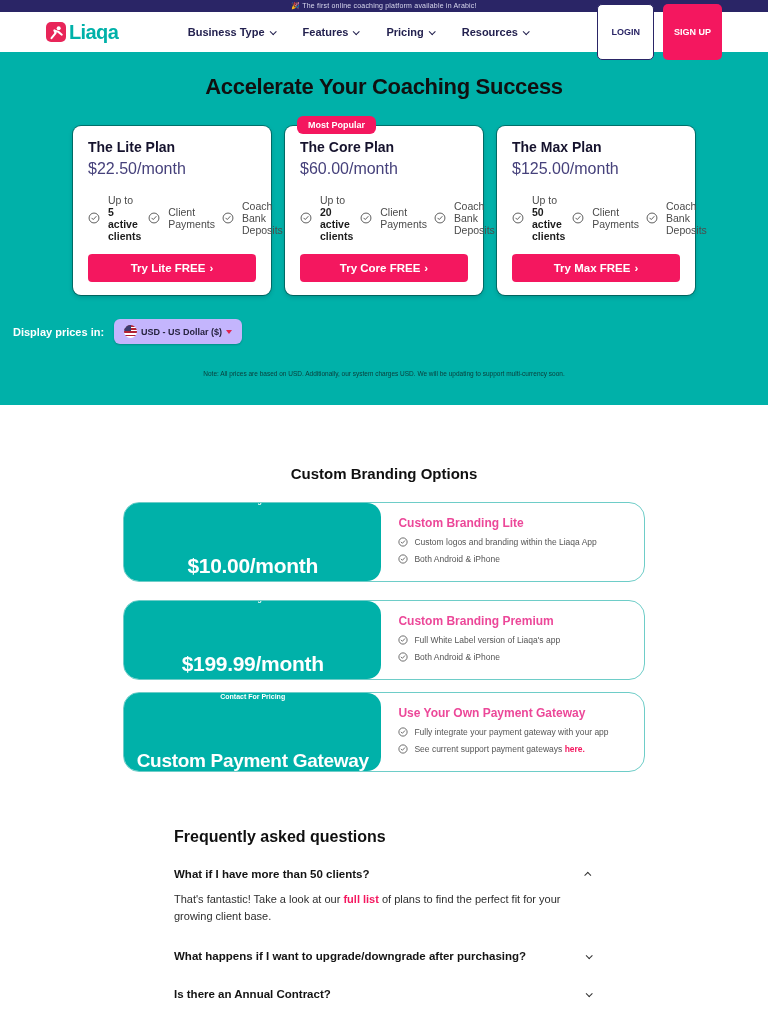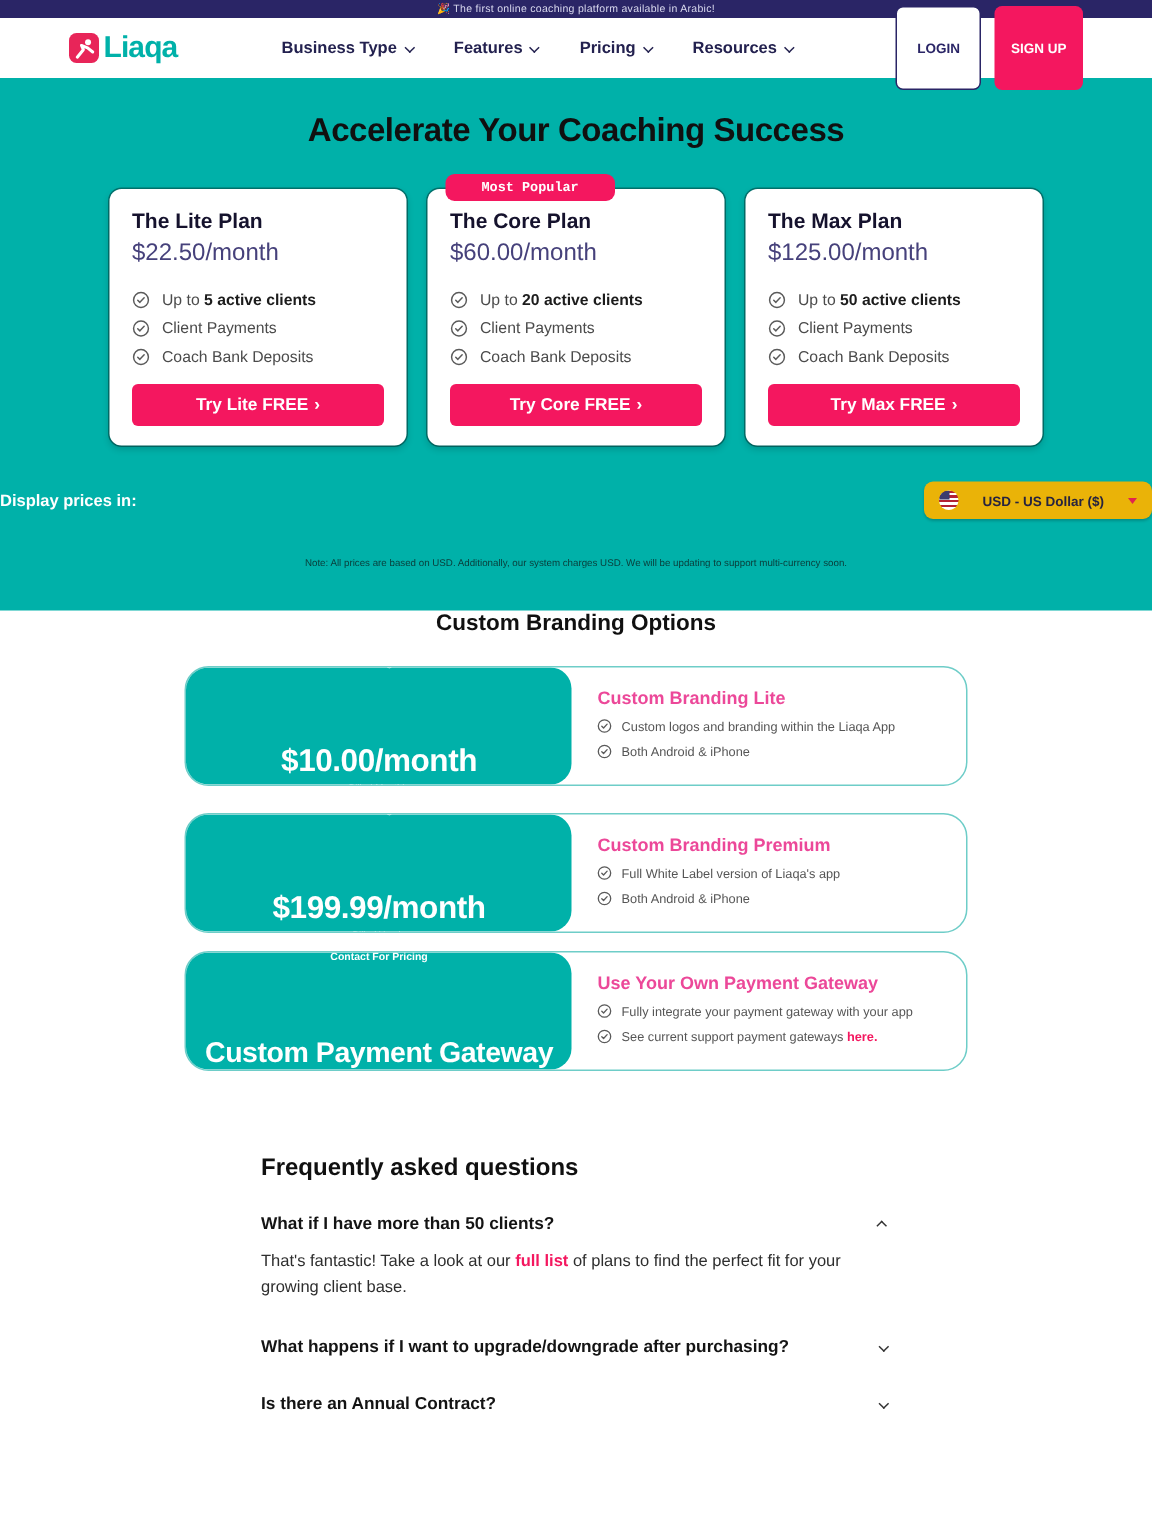--- a/index.html
+++ b/index.html
@@ -27,44 +27,44 @@
     padding:6px 13px; border-radius:5px; cursor:pointer; font-family:inherit; }
   .btn-signup { background:#f4175f; border:none; color:#fff; font-weight:bold; font-size:9px;
     padding:23px 11px; border-radius:5px; cursor:pointer; font-family:inherit; }
   
   .hero { background:#00b1a9; padding:22px 0 28px; }
   .hero-title { text-align:center; font-size:22px; font-weight:800; color:#101010; letter-spacing:-0.3px; }
   .plans { display:flex; justify-content:center; gap:14px; margin-top:26px; }
   .plan-card { width:198px; background:#fff; border-radius:8px; padding:13px 15px;
     box-shadow:0 0 0 1px rgba(0,0,0,.35), 0 2px 5px rgba(0,0,0,.18); position:relative; }
   .badge { position:absolute; top:-10px; left:12px; background:#f4175f; color:#fff; font-size:9px;
-    font-weight:bold; padding:4px 24px; border-radius:6px;font-family:Liberation Mono, monospace; }
+    font-weight:bold; padding:4px 11px; border-radius:6px; }
   .plan-name { font-size:14px; font-weight:800; color:#15122d; }
   .plan-price { font-size:16px; color:#46417b; margin-top:5px; }
-  .plan-feats { margin-top:16px; display:flex; flex-direction:column; gap:7px; }
+  .plan-feats { margin-top:16px; display:flex; flex-direction:row; gap:7px; }
   .feat { display:flex; align-items:center; gap:8px; font-size:10.5px; color:#4b4b4b; }
   .feat b { color:#1c1c1c; }
   .check-icon { flex:0 0 auto; }
   .plan-btn { margin-top:12px; width:100%; background:#f4175f; border:none; color:#fff; font-weight:bold;
     font-size:11.5px; padding:8px 0; border-radius:4px; cursor:pointer; font-family:inherit; }
   .plan-btn .arrow { font-weight:bold; margin-left:4px; }
   
-  .currency-row { display:flex; justify-content:space-between; align-items:center; gap:10px; margin-top:24px; }
+  .currency-row { display:flex; justify-content:flex-start; align-items:center; gap:10px; margin-top:24px;padding-left:13px; }
   .currency-label { color:#fff; font-size:11px; font-weight:600; }
-  .currency-select { background:#eab308; border-radius:6px; padding:6px 10px; display:flex; align-items:center;
-    gap:16px; min-width:120px; cursor:pointer; box-shadow:0 1px 2px rgba(0,0,0,.2); }
+  .currency-select { background:#c4b5fd; border-radius:6px; padding:6px 10px; display:flex; align-items:center;
+    gap:4px; min-width:120px; cursor:pointer; box-shadow:0 1px 2px rgba(0,0,0,.2); }
   .flag { width:13px; height:13px; border-radius:50%; overflow:hidden; position:relative;
     background:repeating-linear-gradient(#b22234 0 1.6px, #fff 1.6px 3.2px); flex:0 0 auto; }
   .flag::before { content:""; position:absolute; left:0; top:0; width:7px; height:6px; background:#3c3b6e; }
   .currency-value { font-size:9px; font-weight:600; color:#26233f; flex:1; }
   .caret-down { width:0; height:0; border-left:3.5px solid transparent; border-right:3.5px solid transparent;
     border-top:4.5px solid #e0244f; }
   .note { text-align:center; font-size:6.5px; color:rgba(10,40,38,.85); margin-top:26px; }
   
-  .branding { }
+  .branding { padding-top:60px; }
   .branding-title { text-align:center; font-size:15px; font-weight:800; color:#101010; }
   .bcards { width:522px; margin:20px auto 0; display:flex; flex-direction:column; }
   .bcard { display:flex; border:1px solid #6ecdc8; border-radius:16px; overflow:hidden; height:80px;
     background:#fff; }
   .bcard + .bcard { margin-top:18px; }
   .bcard:last-child { margin-top:12px; }
   .bcard-left { width:49.5%; background:#00b1a9; color:#fff; display:flex; flex-direction:column;
     align-items:center; justify-content:center; gap:2px; border-radius:0 14px 14px 0; }
   .b-kicker { font-size:7px; font-weight:bold; }
   .b-price { font-size:21px; font-weight:800; letter-spacing:-0.3px;margin-top:48px; }

